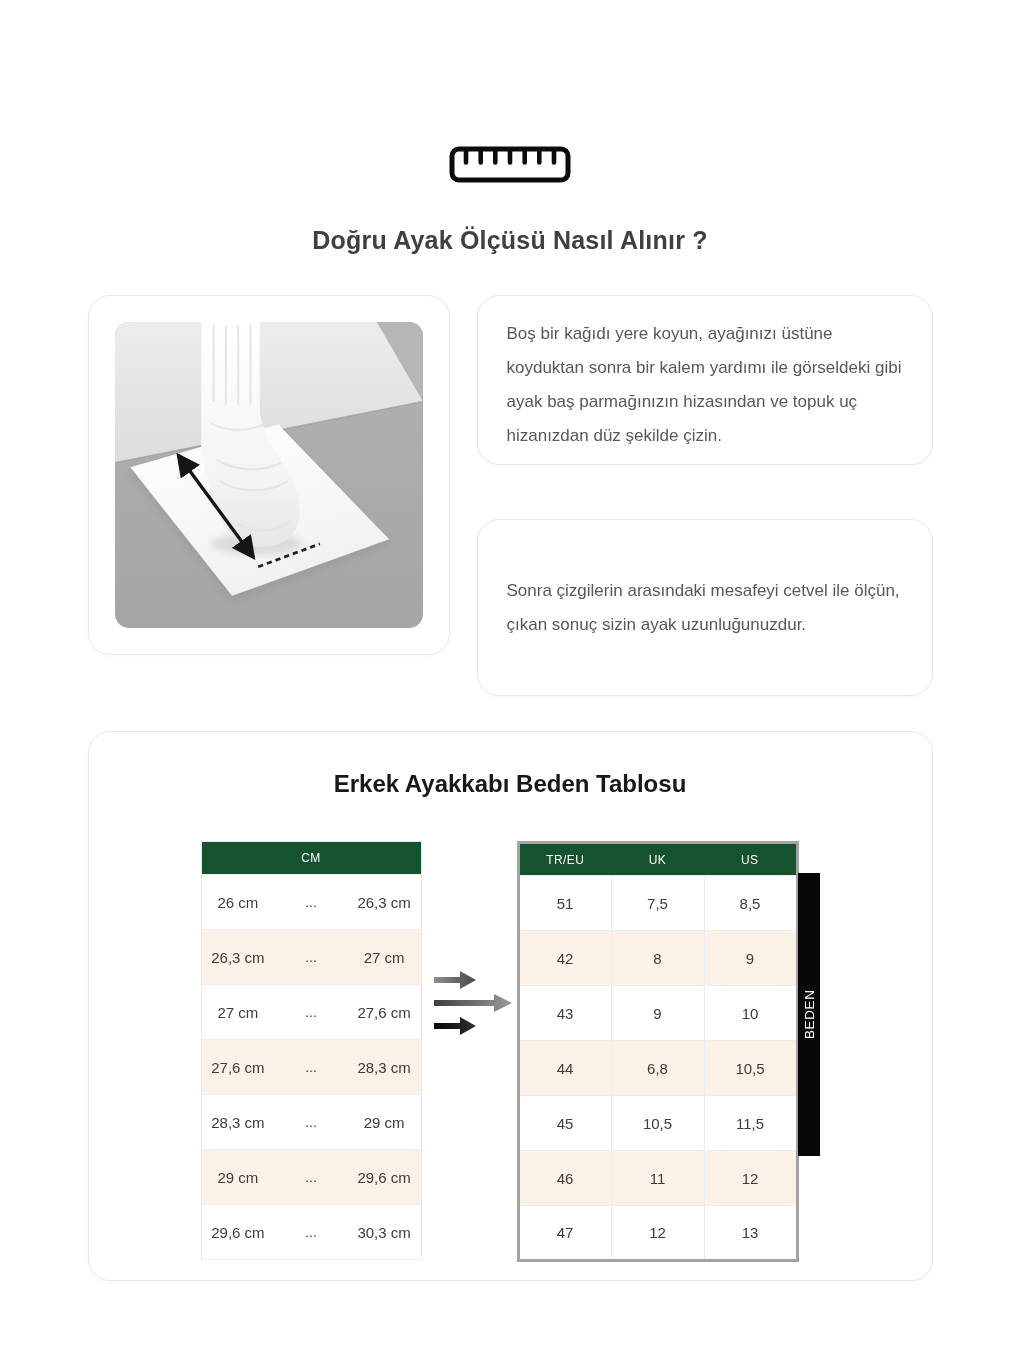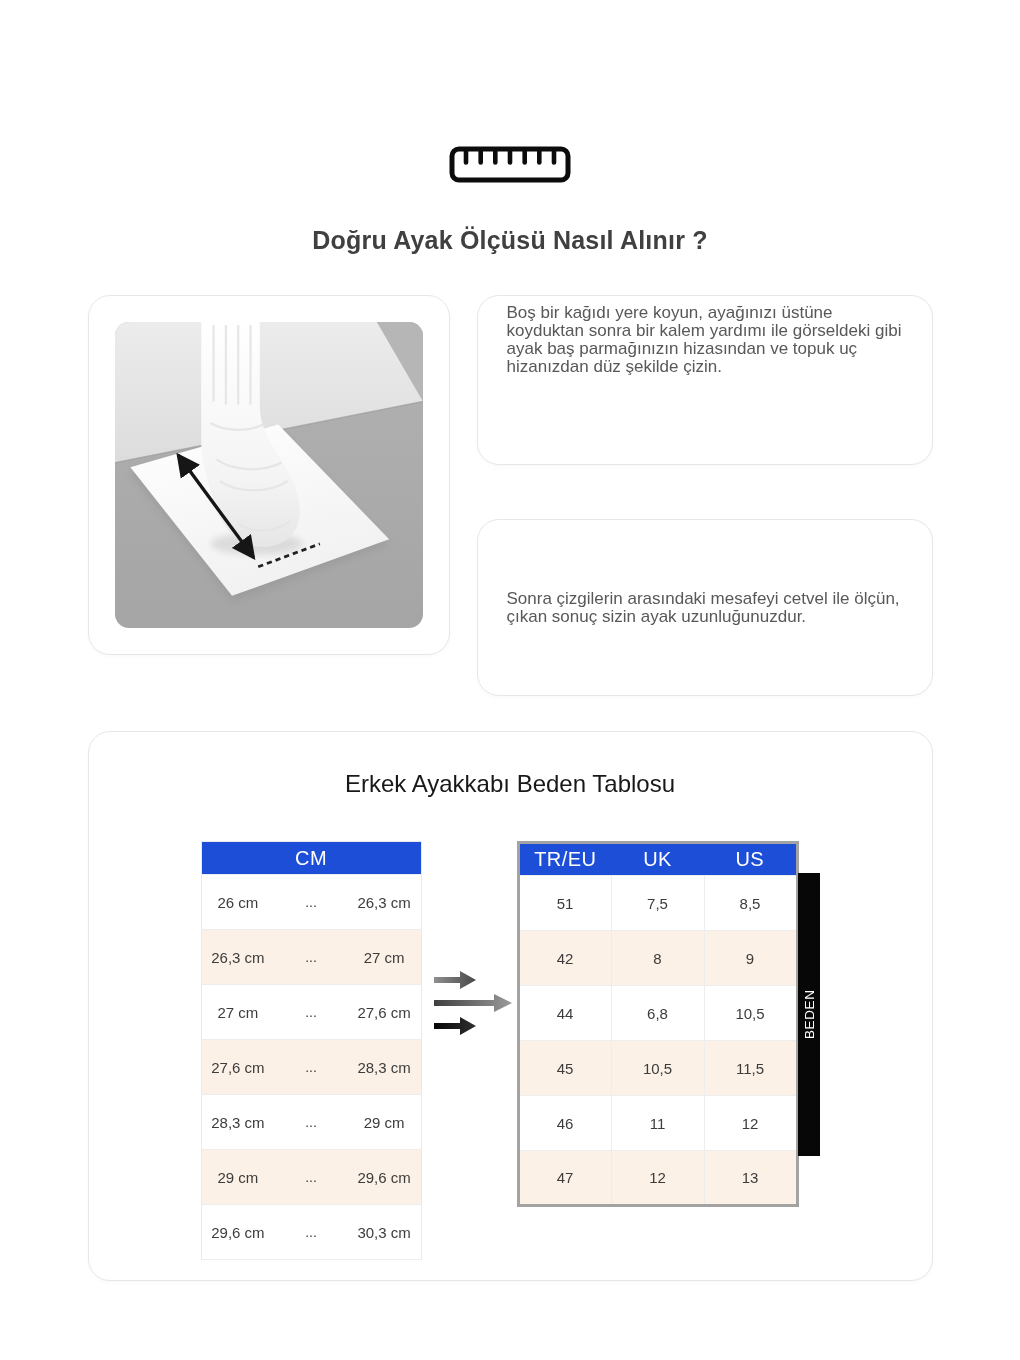--- a/index.html
+++ b/index.html
@@ -22,32 +22,32 @@
 
   .top-grid { display: flex; gap: 27px; }
 
   .photo-card { width: 362px; height: 360px; flex: none; }
   .photo {
     margin: 26px; width: 308px; height: 306px; border-radius: 14px; overflow: hidden;
   }
   .photo svg { display: block; width: 100%; height: 100%; }
 
   .right-col { flex: 1; display: flex; flex-direction: column; gap: 13px; }
-  .text-card { padding: 8px 29px; font-size: 17px; line-height: 18px; color: #585858; }
+  .text-card { padding: 21px 29px; font-size: 17px; line-height: 34px; color: #585858; }
   .text-card-1 { height: 170px; }
   .text-card-2 { height: 177px; display: flex; align-items: center; margin-top: 41px; }
 
   .chart-card { margin-top: 35px; height: 550px; padding-top: 38px; }
-  .chart-title { text-align: center; font-size: 24px; font-weight: 400; color: #181818; }
+  .chart-title { text-align: center; font-size: 24px; font-weight: 700; color: #181818; }
 
   .chart-area { position: relative; margin-top: 43px; height: 380px; }
 
   table { border-collapse: collapse; font-size: 15px; color: #3c3c3c; table-layout: fixed; }
   thead th {
-    background: #1d4ed8; color: #ffffff; font-weight: 400; font-size: 20px;
+    background: #14532d; color: #ffffff; font-weight: 400; font-size: 12px;
     height: 33px; letter-spacing: 0.4px;
   }
   tbody td { height: 55px; text-align: center; background: #ffffff; }
   tbody tr:nth-child(even) td { background: #FBF1E6; }
 
   .cm-table { position: absolute; left: 112px; top: 0; width: 221px; border: 1px solid #e9e9e9; }
   .cm-table tbody td { border-top: 1px solid #ededed; border-bottom: 1px solid #ededed; }
   .cm-table .col-from { width: 90px; }
   .cm-table .col-sep  { width: 40px; font-size: 14px; }
   .cm-table .col-to   { width: 91px; }
@@ -241,20 +241,25 @@
               <td>51</td>
               <td>7,5</td>
               <td>8,5</td>
             </tr>
             <tr>
               <td>42</td>
               <td>8</td>
               <td>9</td>
             </tr>
             <tr>
+              <td>43</td>
+              <td>9</td>
+              <td>10</td>
+            </tr>
+            <tr>
               <td>44</td>
               <td>6,8</td>
               <td>10,5</td>
             </tr>
             <tr>
               <td>45</td>
               <td>10,5</td>
               <td>11,5</td>
             </tr>
             <tr>

